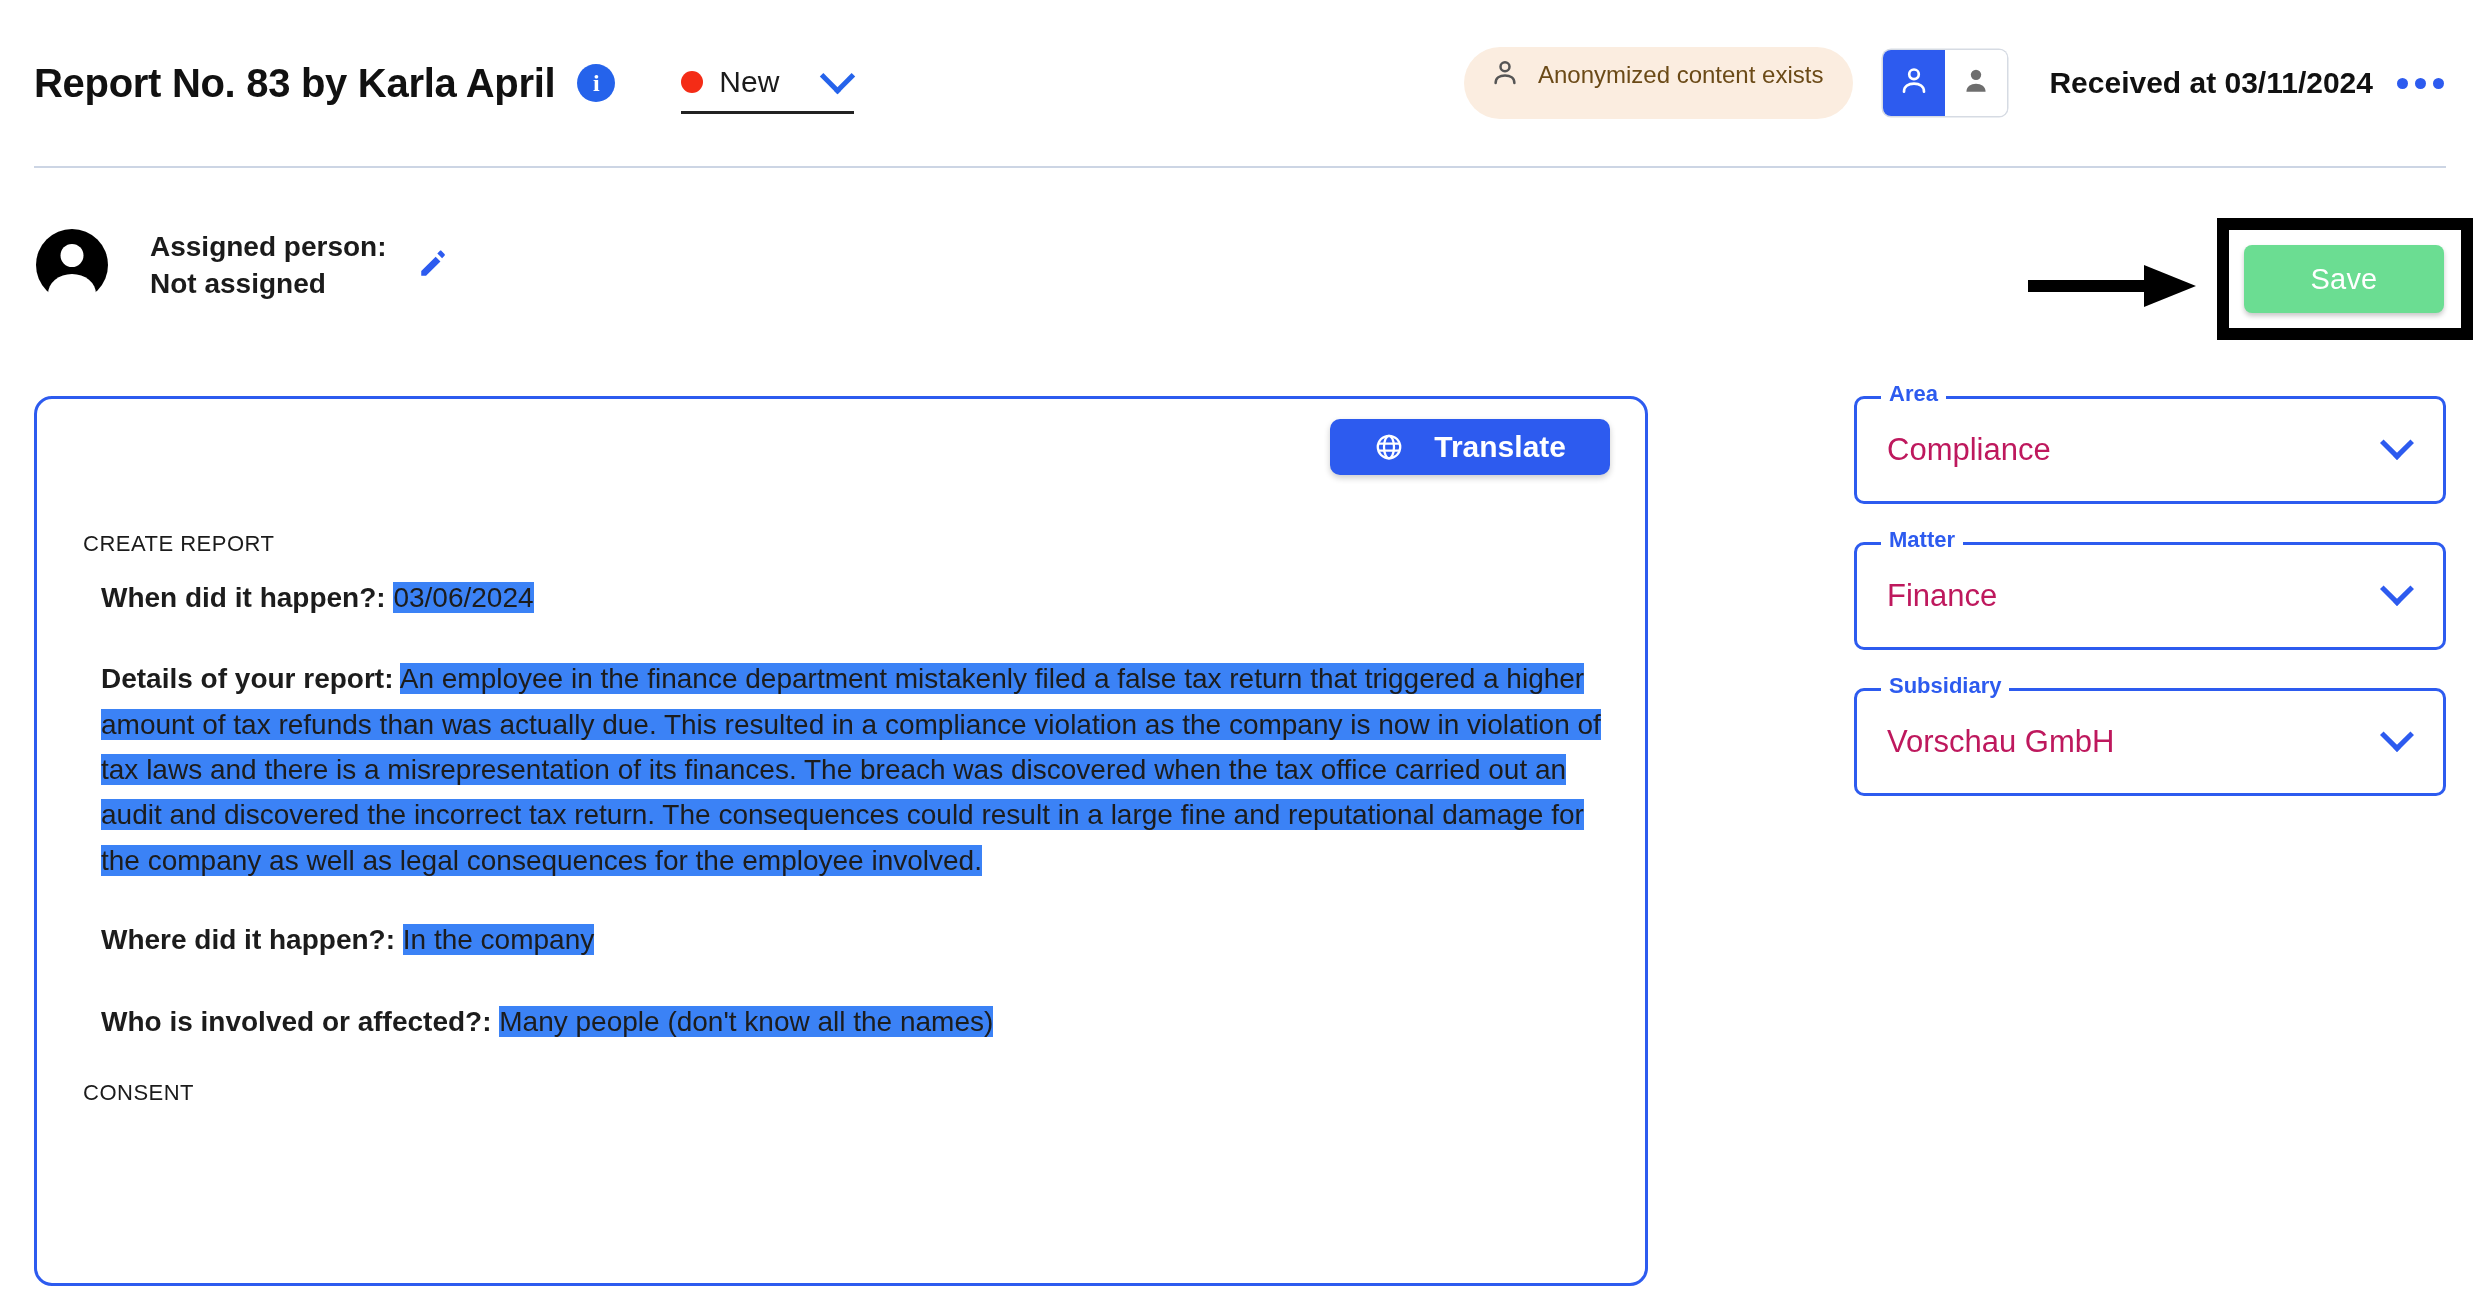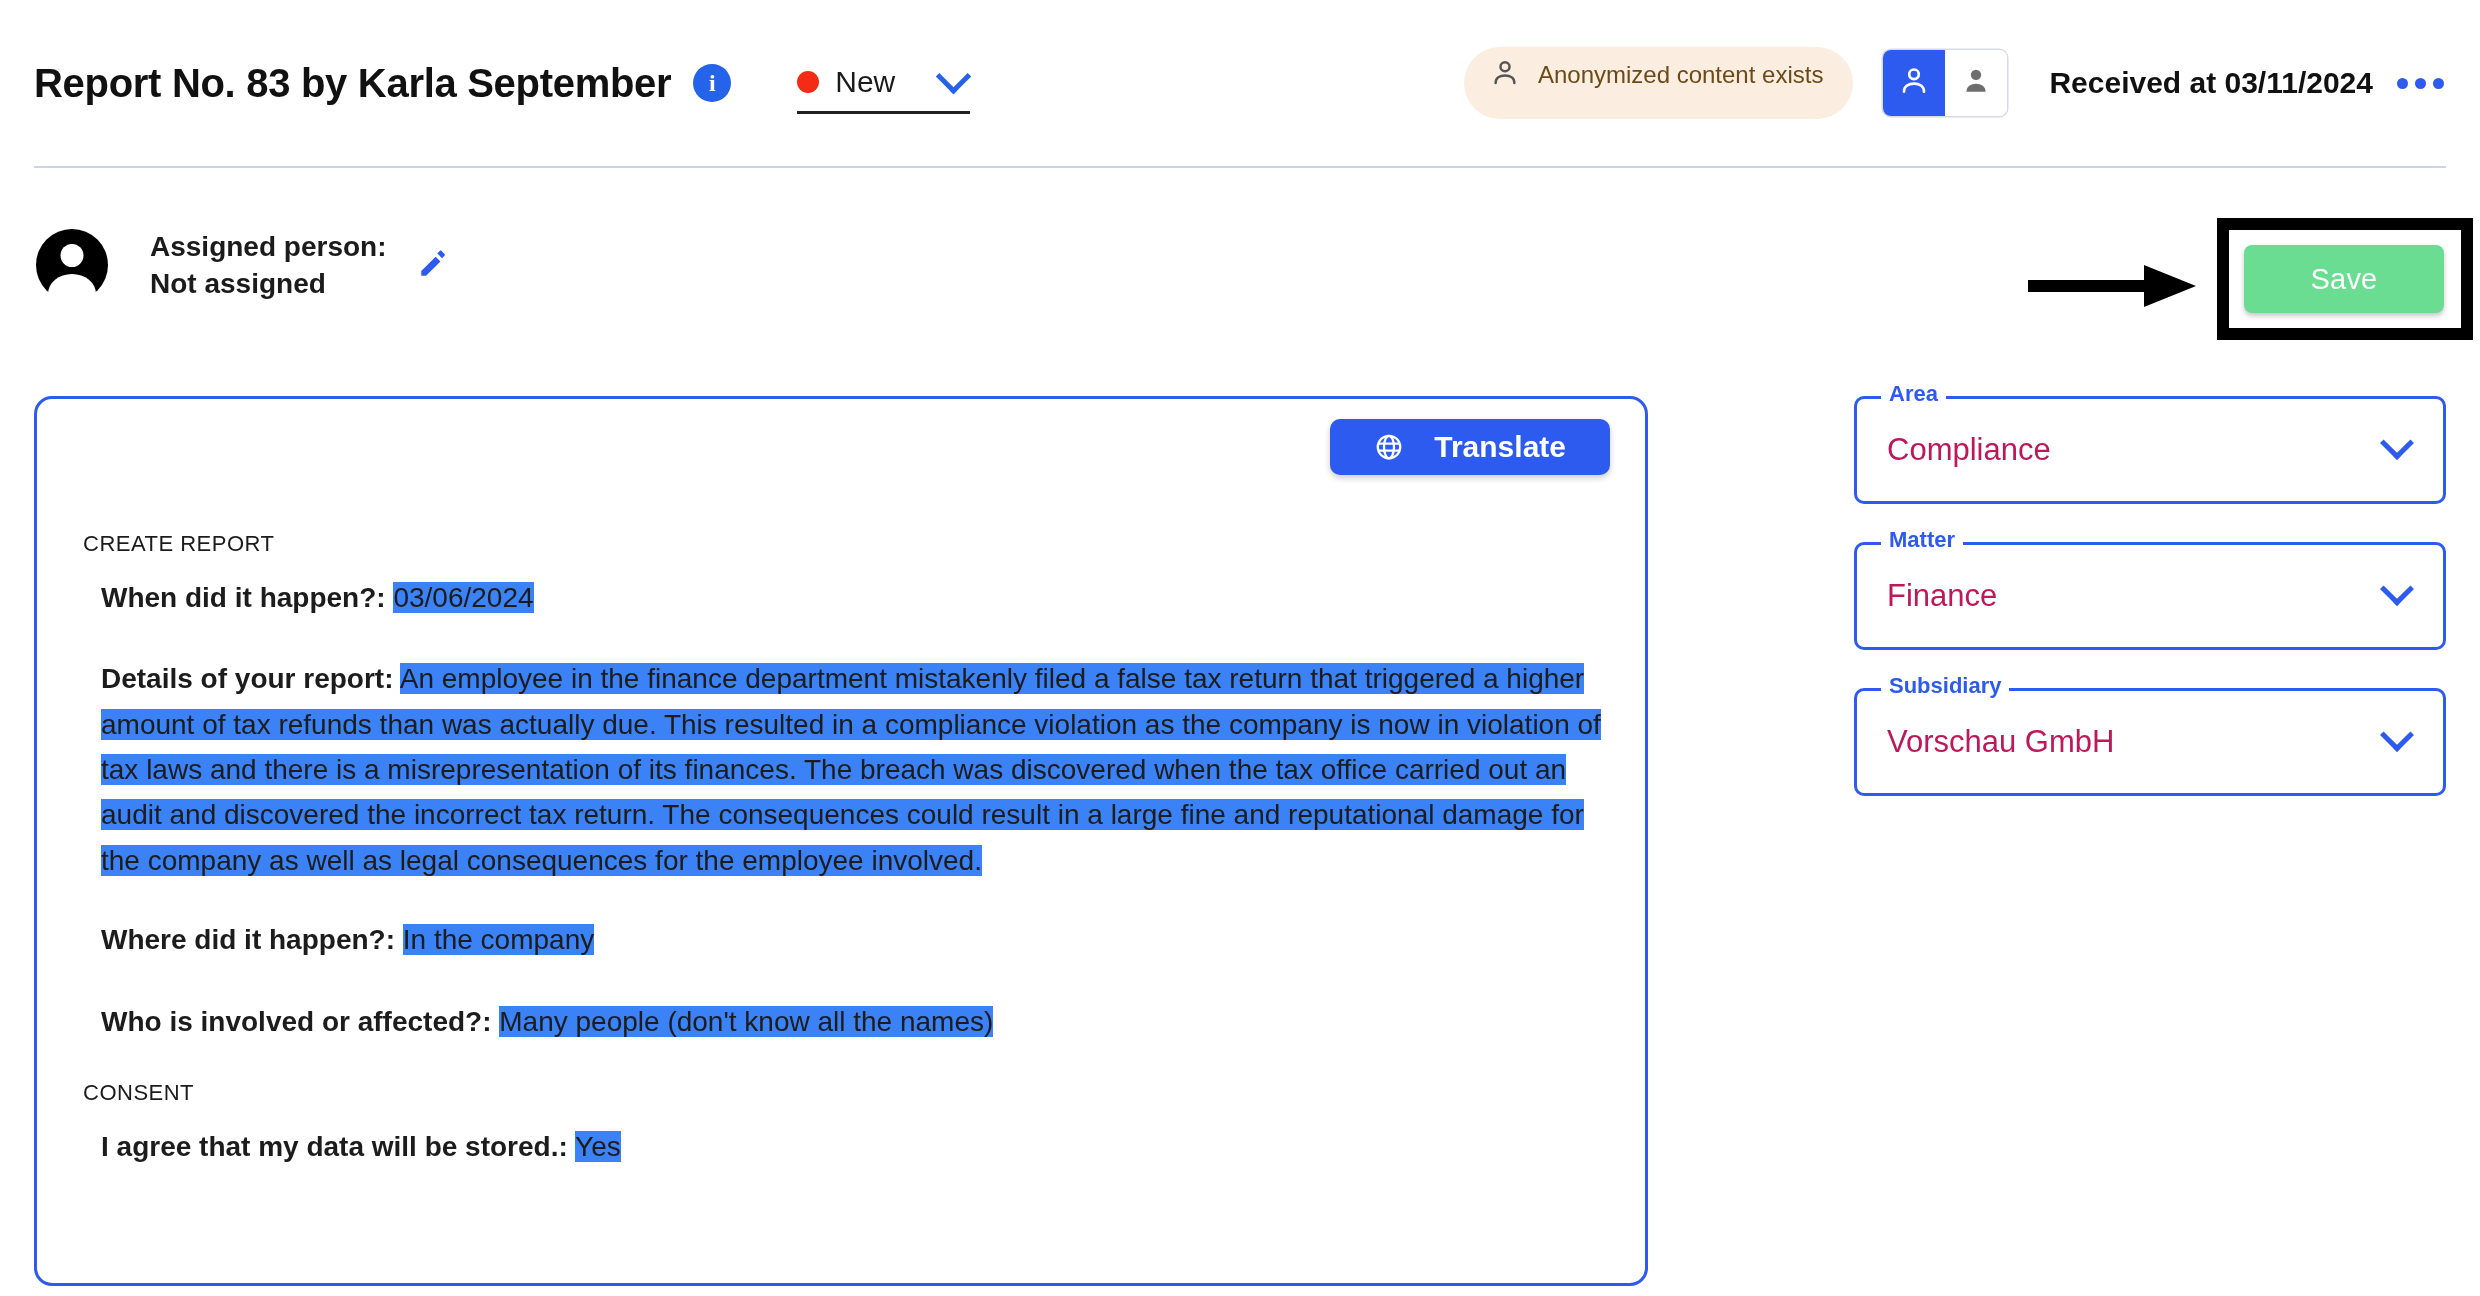--- a/index.html
+++ b/index.html
@@ -345,21 +345,21 @@
     align-items: center;
     justify-content: center;
   }
 </style>
 </head>
 <body>
 
 <div class="header">
   <div class="header-inner">
 
-    <div class="report-title">Report No. 83 by Karla September</div>
+    <div class="report-title">Report No. 83 by Karla April</div>
 
     <div class="info-badge">i</div>
 
     <div class="status-select">
       <span class="status-dot"></span>
       <span class="status-label">New</span>
       <span class="header-spacer"></span>
       <span class="chev status-chev"></span>
     </div>
 
@@ -460,24 +460,20 @@
       <span class="a">In the company</span>
     </p>
 
     <p class="qa">
       <span class="q">Who is involved or affected?:</span>
       <span class="a">Many people (don't know all the names)</span>
     </p>
 
     <div class="section-caption sec2">CONSENT</div>
 
-    <p class="qa last">
-      <span class="q">I agree that my data will be stored.:</span>
-      <span class="a">Yes</span>
-    </p>
   </div>
 </div>
 
 <div class="form-col">
 
   <div class="field">
     <span class="field-label">Area</span>
     <span class="field-value">Compliance</span>
     <span class="field-chev"></span>
   </div>

